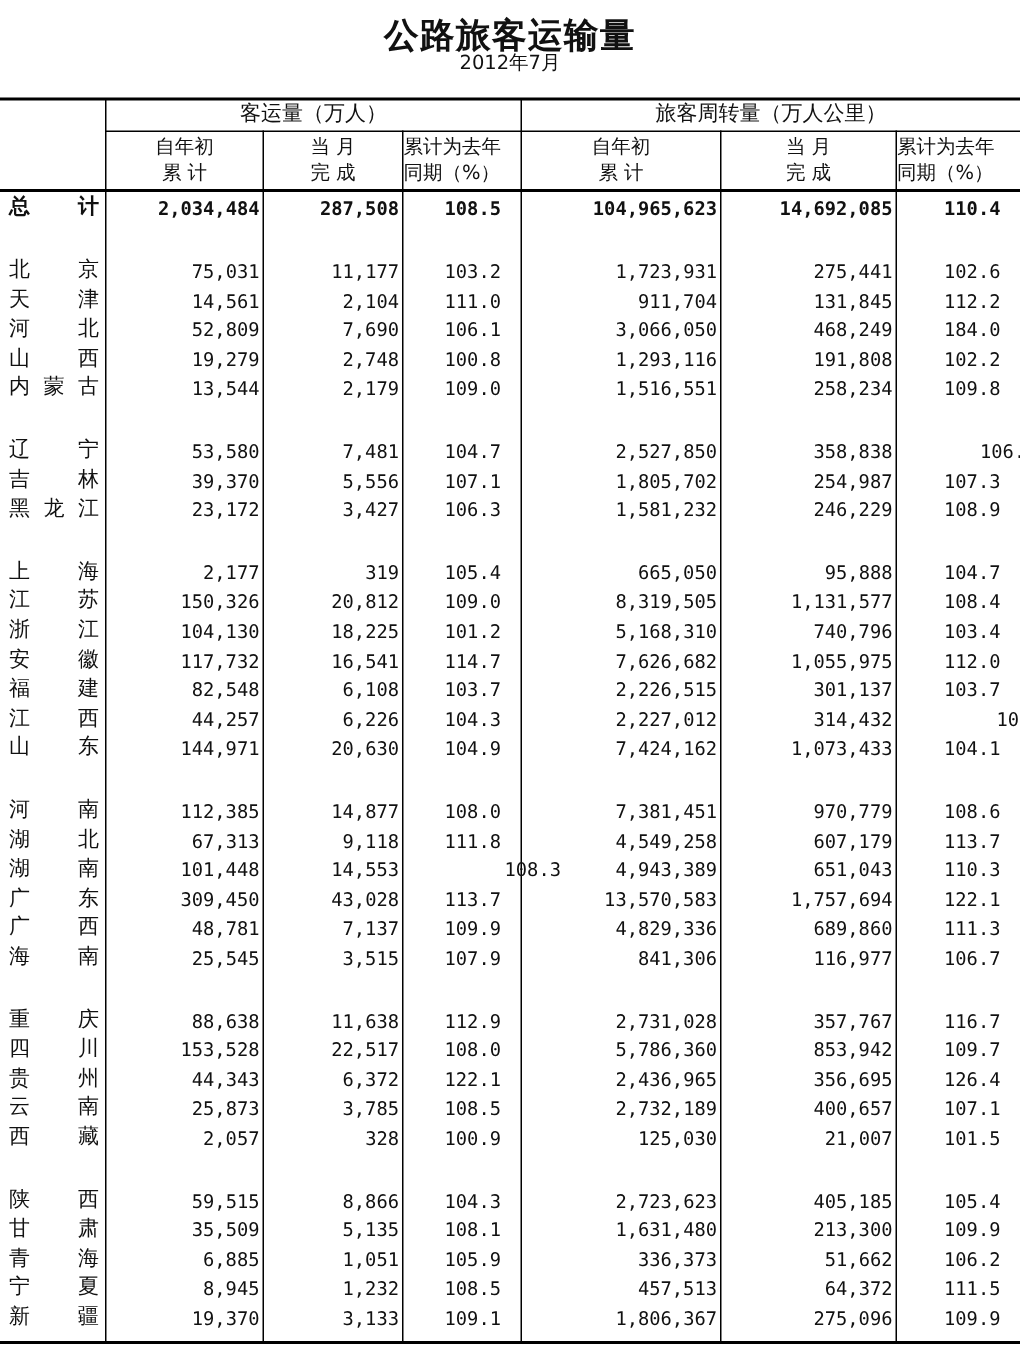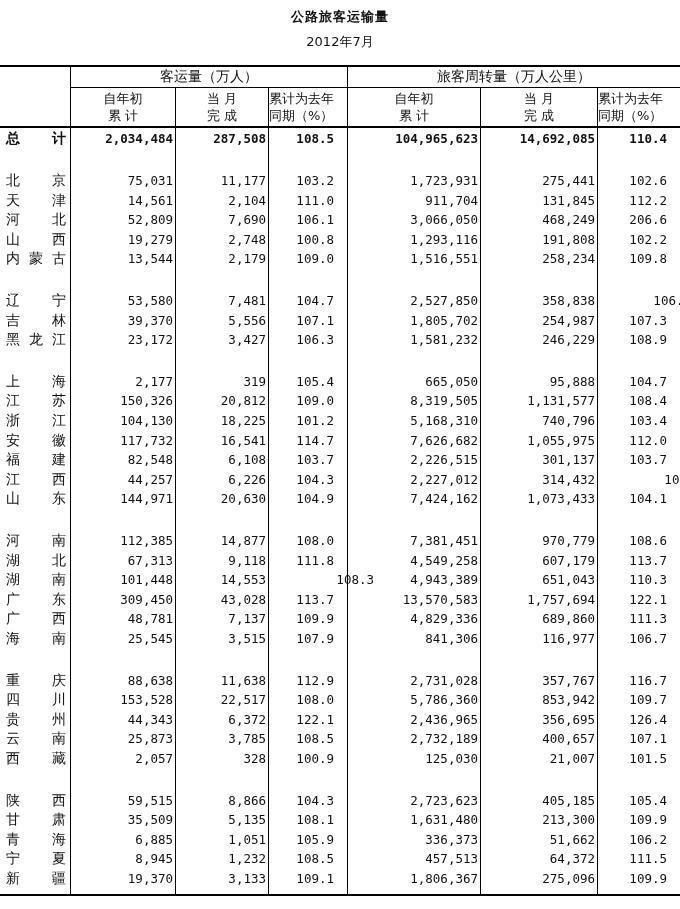--- a/index.html
+++ b/index.html
@@ -1,17 +1,17 @@
 <!DOCTYPE html>
 <html><head>
 <meta charset="utf-8">
 <style>
   html,body{margin:0;padding:0;background:#fff;}
   body{width:680px;height:909px;position:relative;overflow:hidden;font-family:"DejaVu Sans","Liberation Sans",sans-serif;color:#111;}
-  .title{position:absolute;top:8px;left:0;width:680px;text-align:center;font-size:13px;font-weight:bold;letter-spacing:1px;}
+  .title{position:absolute;top:8px;left:0;width:680px;text-align:center;font-size:23px;font-weight:bold;letter-spacing:1px;}
   .subtitle{position:absolute;top:33px;left:0;width:680px;text-align:center;font-size:13px;}
   .hline{position:absolute;left:0;background:#000;}
   .vline{position:absolute;background:#000;width:1px;}
   .hdr{position:absolute;font-size:13px;line-height:17px;text-align:center;}
   .cell{position:absolute;font-family:"DejaVu Sans Mono","Liberation Mono",monospace;font-size:12.5px;text-align:right;height:19px;line-height:19px;white-space:nowrap;}
   .name{position:absolute;left:6px;width:60px;height:19px;line-height:19px;font-size:14px;display:flex;justify-content:space-between;}
   .bold{font-weight:bold;}
   #rows{position:absolute;left:0;top:0;width:680px;height:909px;}
 </style>
 </head>
@@ -93,21 +93,21 @@
     <div class="cell" style="top: 191px; left: 599px; width: 68px;">112.2</div>
     <div class="name" style="top: 210px;">
       <span>河</span>
       <span>北</span>
     </div>
     <div class="cell" style="top: 210px; left: 73px; width: 100px;">52,809</div>
     <div class="cell" style="top: 210px; left: 176px; width: 90px; text-align: right;">7,690</div>
     <div class="cell" style="top: 210px; left: 268px; width: 66px;">106.1</div>
     <div class="cell" style="top: 210px; left: 348px; width: 130px;">3,066,050</div>
     <div class="cell" style="top: 210px; left: 481px; width: 114px;">468,249</div>
-    <div class="cell" style="top: 210px; left: 599px; width: 68px;">206.6</div>
+    <div class="cell" style="top: 210px; left: 599px; width: 68px;">184.0</div>
     <div class="name" style="top: 230px;">
       <span>山</span>
       <span>西</span>
     </div>
     <div class="cell" style="top: 230px; left: 73px; width: 100px;">19,279</div>
     <div class="cell" style="top: 230px; left: 176px; width: 90px;">2,748</div>
     <div class="cell" style="top: 230px; left: 268px; width: 66px;">100.8</div>
     <div class="cell" style="top: 230px; left: 348px; width: 130px;">1,293,116</div>
     <div class="cell" style="top: 230px; left: 481px; width: 114px;">191,808</div>
     <div class="cell" style="top: 230px; left: 599px; width: 68px;">102.2</div>

